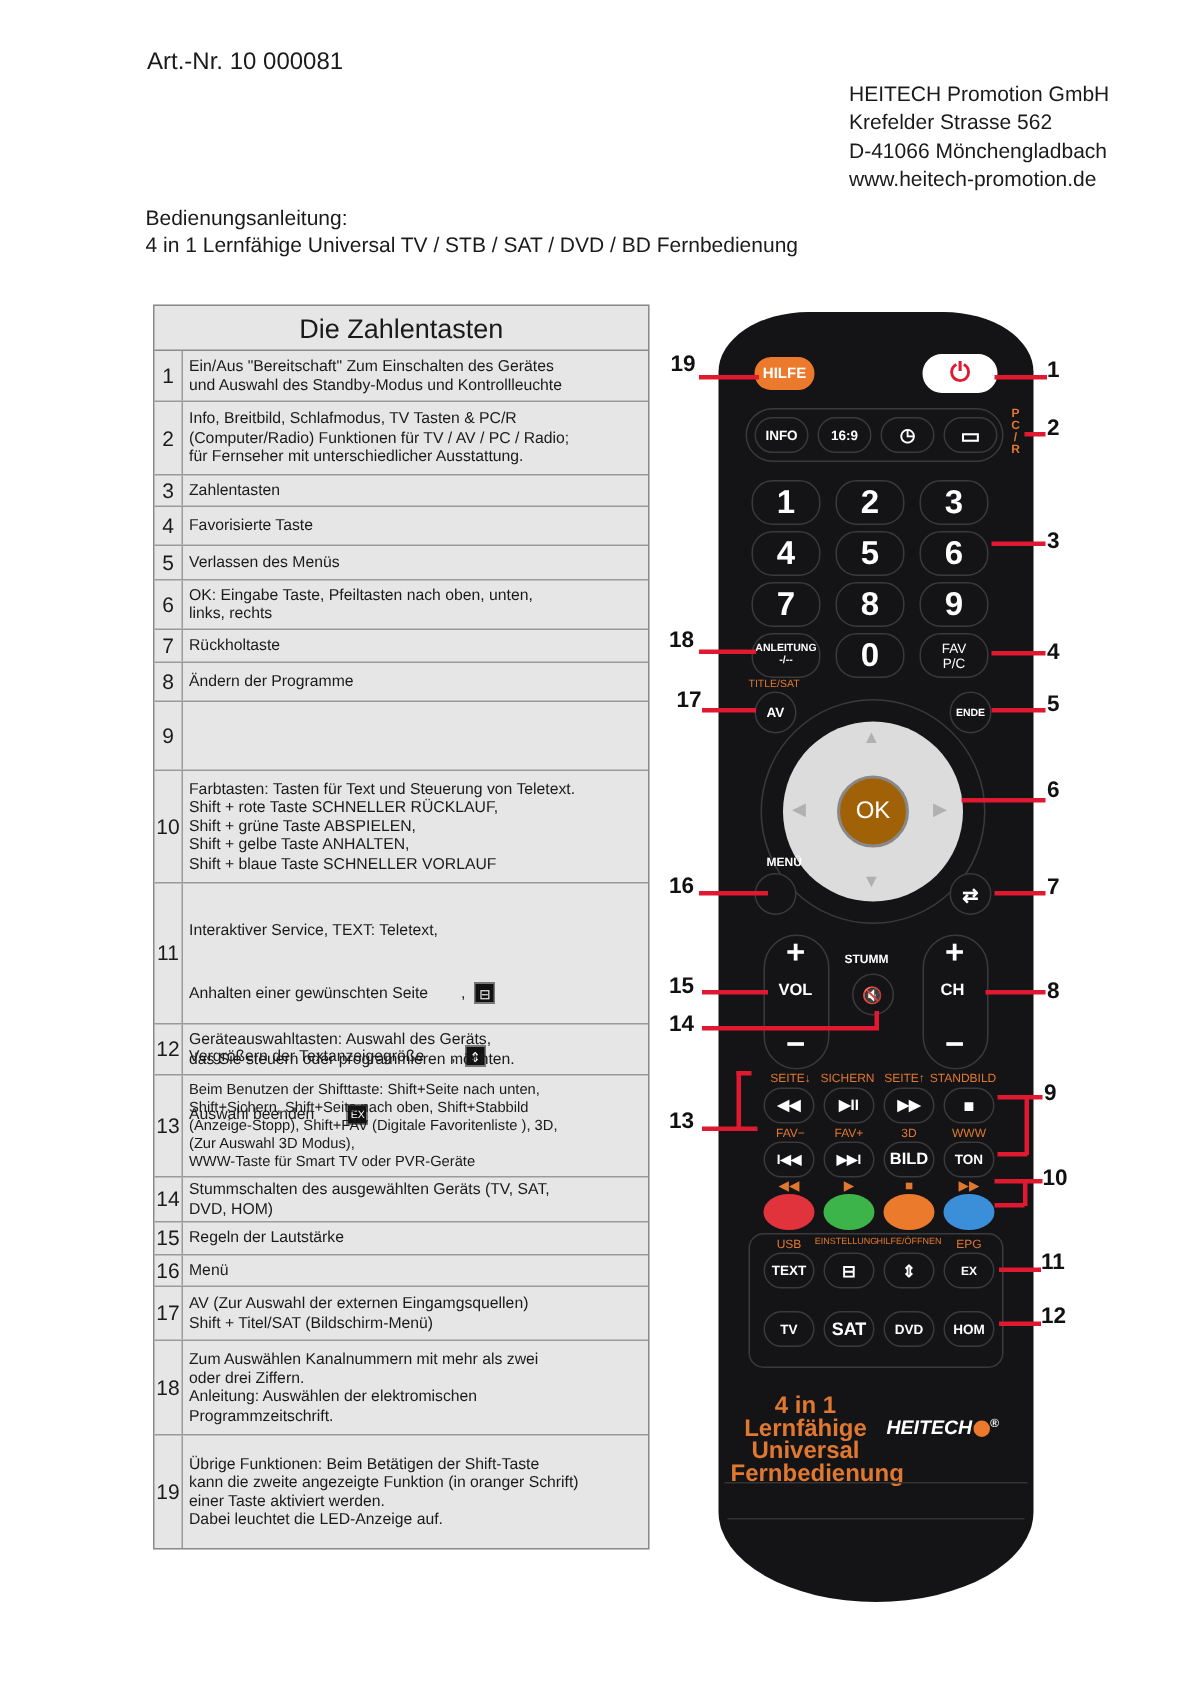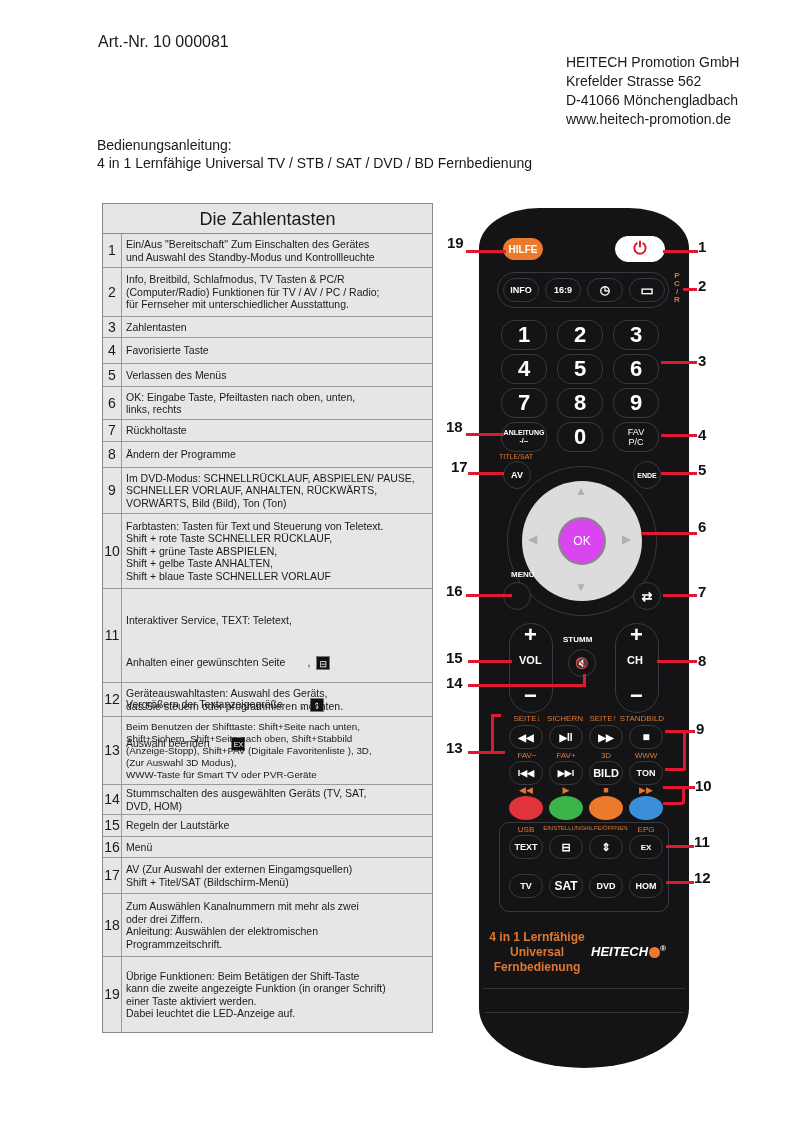--- a/index.html
+++ b/index.html
@@ -75,23 +75,20 @@
   <div class="row" style="height:22px">
       <div class="num">7</div>
       <div class="txt">Rückholtaste</div>
     </div>
   <div class="row" style="height:26px">
       <div class="num">8</div>
       <div class="txt">Ändern der Programme</div>
     </div>
   <div class="row" style="height:46px">
       <div class="num">9</div>
-      <div class="txt">Im DVD-Modus: SCHNELLRÜCKLAUF, ABSPIELEN/ PAUSE,
-SCHNELLER VORLAUF, ANHALTEN, RÜCKWÄRTS,
-VORWÄRTS, Bild (Bild), Ton (Ton)</div>
     </div>
   <div class="row" style="height:75px">
       <div class="num">10</div>
       <div class="txt">Farbtasten: Tasten für Text und Steuerung von Teletext.
 Shift + rote Taste SCHNELLER RÜCKLAUF,
 Shift + grüne Taste ABSPIELEN,
 Shift + gelbe Taste ANHALTEN,
 Shift + blaue Taste SCHNELLER VORLAUF</div>
     </div>
   <div class="row" style="height:94px">
@@ -187,21 +184,21 @@
   <div class="olabel" style="left:20px;top:245px;font-size:7px">TITLE/SAT</div>
   <div class="btn" style="left:24px;top:253px;width:28px;height:28px;border-radius:50%;font-size:9px">AV</div>
   <div class="btn" style="left:154px;top:253px;width:28px;height:28px;border-radius:50%;font-size:7px">ENDE</div>
 
   <div class="abs" style="left:28px;top:258px;width:150px;height:150px;border-radius:50%;border:1.5px solid #3a3a3e"></div>
   <div class="abs" style="left:43px;top:273px;width:120px;height:120px;border-radius:50%;background:#dcdcdc"></div>
   <div class="abs" style="left:96px;top:276px;color:#b0b0b0;font-size:12px">▲</div>
   <div class="abs" style="left:96px;top:372px;color:#b0b0b0;font-size:12px">▼</div>
   <div class="abs" style="left:49px;top:324px;color:#b0b0b0;font-size:12px">◀</div>
   <div class="abs" style="left:143px;top:324px;color:#b0b0b0;font-size:12px">▶</div>
-  <div class="btn" style="left:79px;top:309px;width:48px;height:48px;border-radius:50%;background:#d946ef;border:2px solid #888;font-size:12px;font-weight:normal">OK</div>
+  <div class="btn" style="left:79px;top:309px;width:48px;height:48px;border-radius:50%;background:#a16207;border:2px solid #888;font-size:16px;font-weight:normal">OK</div>
 
   <div class="abs" style="left:32px;top:362px;color:#fff;font-size:8px;font-weight:bold">MENÜ</div>
   <div class="btn" style="left:24px;top:374px;width:28px;height:28px;border-radius:50%"></div>
   <div class="btn" style="left:154px;top:374px;width:28px;height:28px;border-radius:50%;font-size:13px">
       <span>⇄</span>
     </div>
 
   <div class="abs" style="left:30px;top:415px;width:44px;height:90px;border-radius:22px;border:1.5px solid #3a3a3e"></div>
   <div class="abs" style="left:45px;top:414px;color:#fff;font-size:22px;font-weight:bold">+</div>
   <div class="abs" style="left:40px;top:446px;color:#fff;font-size:11px;font-weight:bold">VOL</div>
@@ -254,21 +251,21 @@
       <span>⇕</span>
     </div>
   <div class="btn" style="left:150px;top:627px;width:34px;height:24px;font-size:8px">
       <span>EX</span>
     </div>
   <div class="btn" style="left:30px;top:666px;width:34px;height:24px;font-size:9px">TV</div>
   <div class="btn" style="left:70px;top:666px;width:34px;height:24px;font-size:12px">SAT</div>
   <div class="btn" style="left:110px;top:666px;width:34px;height:24px;font-size:9px">DVD</div>
   <div class="btn" style="left:150px;top:666px;width:34px;height:24px;font-size:9px">HOM</div>
 
-  <div class="abs" style="left:8px;top:722px;color:#e07830;font-size:12px;font-weight:bold;text-align:center;line-height:15px;width:100px">
+  <div class="abs" style="left:8px;top:722px;color:#e07830;font-size:16px;font-weight:bold;text-align:center;line-height:15px;width:100px">
     <div>4 in 1 Lernfähige</div>
     <div>Universal</div>
     <div>Fernbedienung</div>
   </div>
   <div class="abs" style="left:112px;top:736px;color:#fff;font-size:13px;font-weight:bold;font-style:italic"><span>HEITECH</span><span style="display:inline-block;width:11px;height:11px;border-radius:50%;background:#ec7a2c;margin-left:1px;vertical-align:middle"></span><sup style="font-size:8px">®</sup></div>
   <div class="abs" style="left:4px;top:780px;width:202px;height:1px;background:#333"></div>
   <div class="abs" style="left:6px;top:804px;width:198px;height:1px;background:#333"></div>
 </div>
 
 <div class="callout" style="left:447px;top:234px">19</div>

